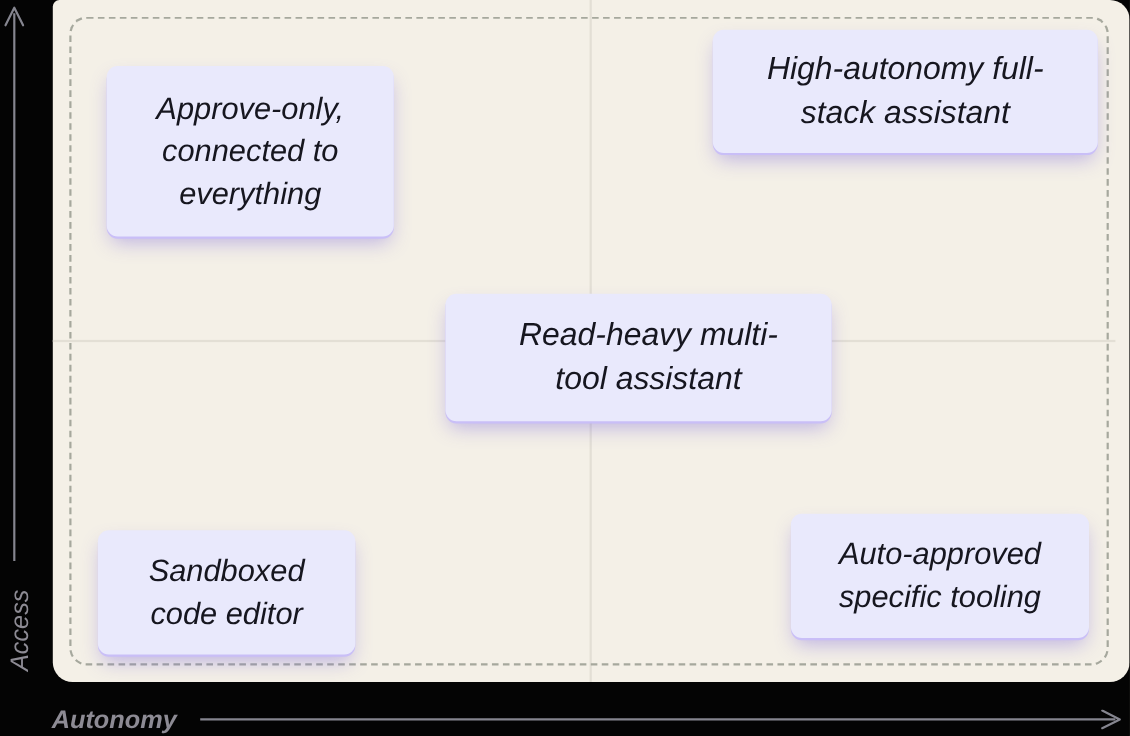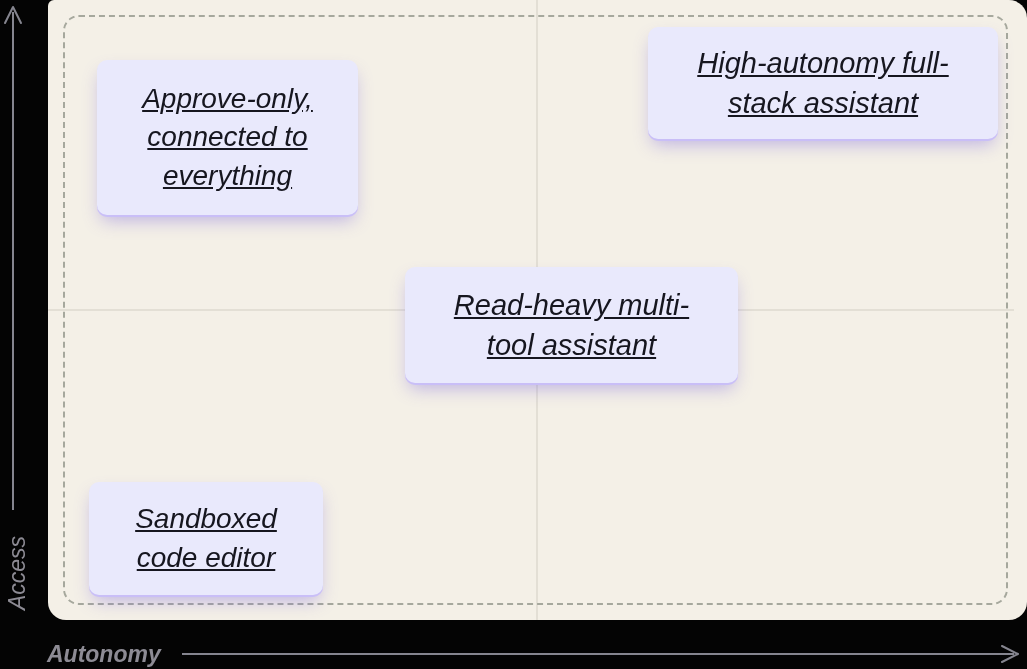--- a/index.html
+++ b/index.html
@@ -59,24 +59,24 @@
     box-shadow: 0 2px 0 rgba(200,190,248,0.95), 0 9px 18px -4px rgba(120,100,220,0.45);
     color: #16161f;
     font-style: italic;
     font-size: 28px;
     line-height: 1.38;
     display: flex;
     align-items: center;
     justify-content: center;
     text-align: center;
   }
-  .card .card-label { white-space: pre-line; text-decoration: underline; }
+  .card .card-label { white-space: pre-line; }
   .card-top-left      { left: 97px;  top: 60px;  width: 261px; height: 155px; justify-content: center; }
   .card-top-right     { left: 648px; top: 27px;  width: 350px; height: 112px; font-size: 29px; }
-  .card-center        { left: 405px; top: 267px; width: 333px; height: 116px; font-size: 29px; }
+  .card-center        { left: 405px; top: 267px; width: 333px; height: 116px; font-size: 29px; padding-left: 18px; }
   .card-bottom-left   { left: 89px;  top: 462px; width: 234px; height: 113px; margin-top: 20px; }
   .card-bottom-right  { left: 719px; top: 467px; width: 271px; height: 113px; }
   
   .y-axis-svg {
     position: absolute;
     left: 0;
     top: 2px;
   }
   .x-axis-svg {
     position: absolute;
@@ -124,20 +124,24 @@
 stack assistant</span>
   </div>
   <div class="card card-center">
     <span class="card-label">Read-heavy multi-
 tool assistant</span>
   </div>
   <div class="card card-bottom-left">
     <span class="card-label">Sandboxed
 code editor</span>
   </div>
+  <div class="card card-bottom-right">
+    <span class="card-label">Auto-approved
+specific tooling</span>
+  </div>
 
   <svg class="y-axis-svg" width="28" height="512" viewBox="0 0 28 512">
     <line x1="13" y1="508" x2="13" y2="10" stroke="#85858f" stroke-width="2"></line>
     <polyline points="5,21 13,5 21,21" fill="none" stroke="#85858f" stroke-width="2" stroke-linecap="round" stroke-linejoin="round"></polyline>
   </svg>
   <div class="axis-label y-axis-label">Access</div>
 
   <div class="axis-label x-axis-label">Autonomy</div>
   <svg class="x-axis-svg" width="842" height="20" viewBox="0 0 842 20">
     <line x1="2" y1="9" x2="834" y2="9" stroke="#85858f" stroke-width="2"></line>

